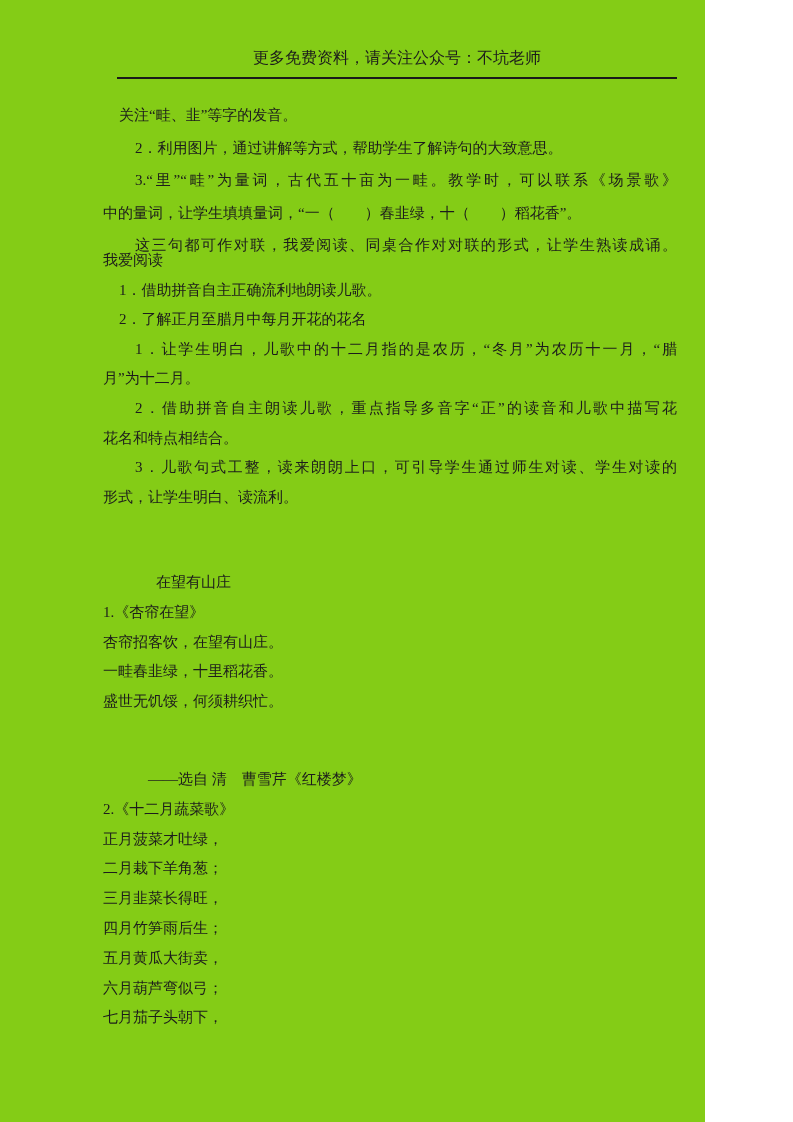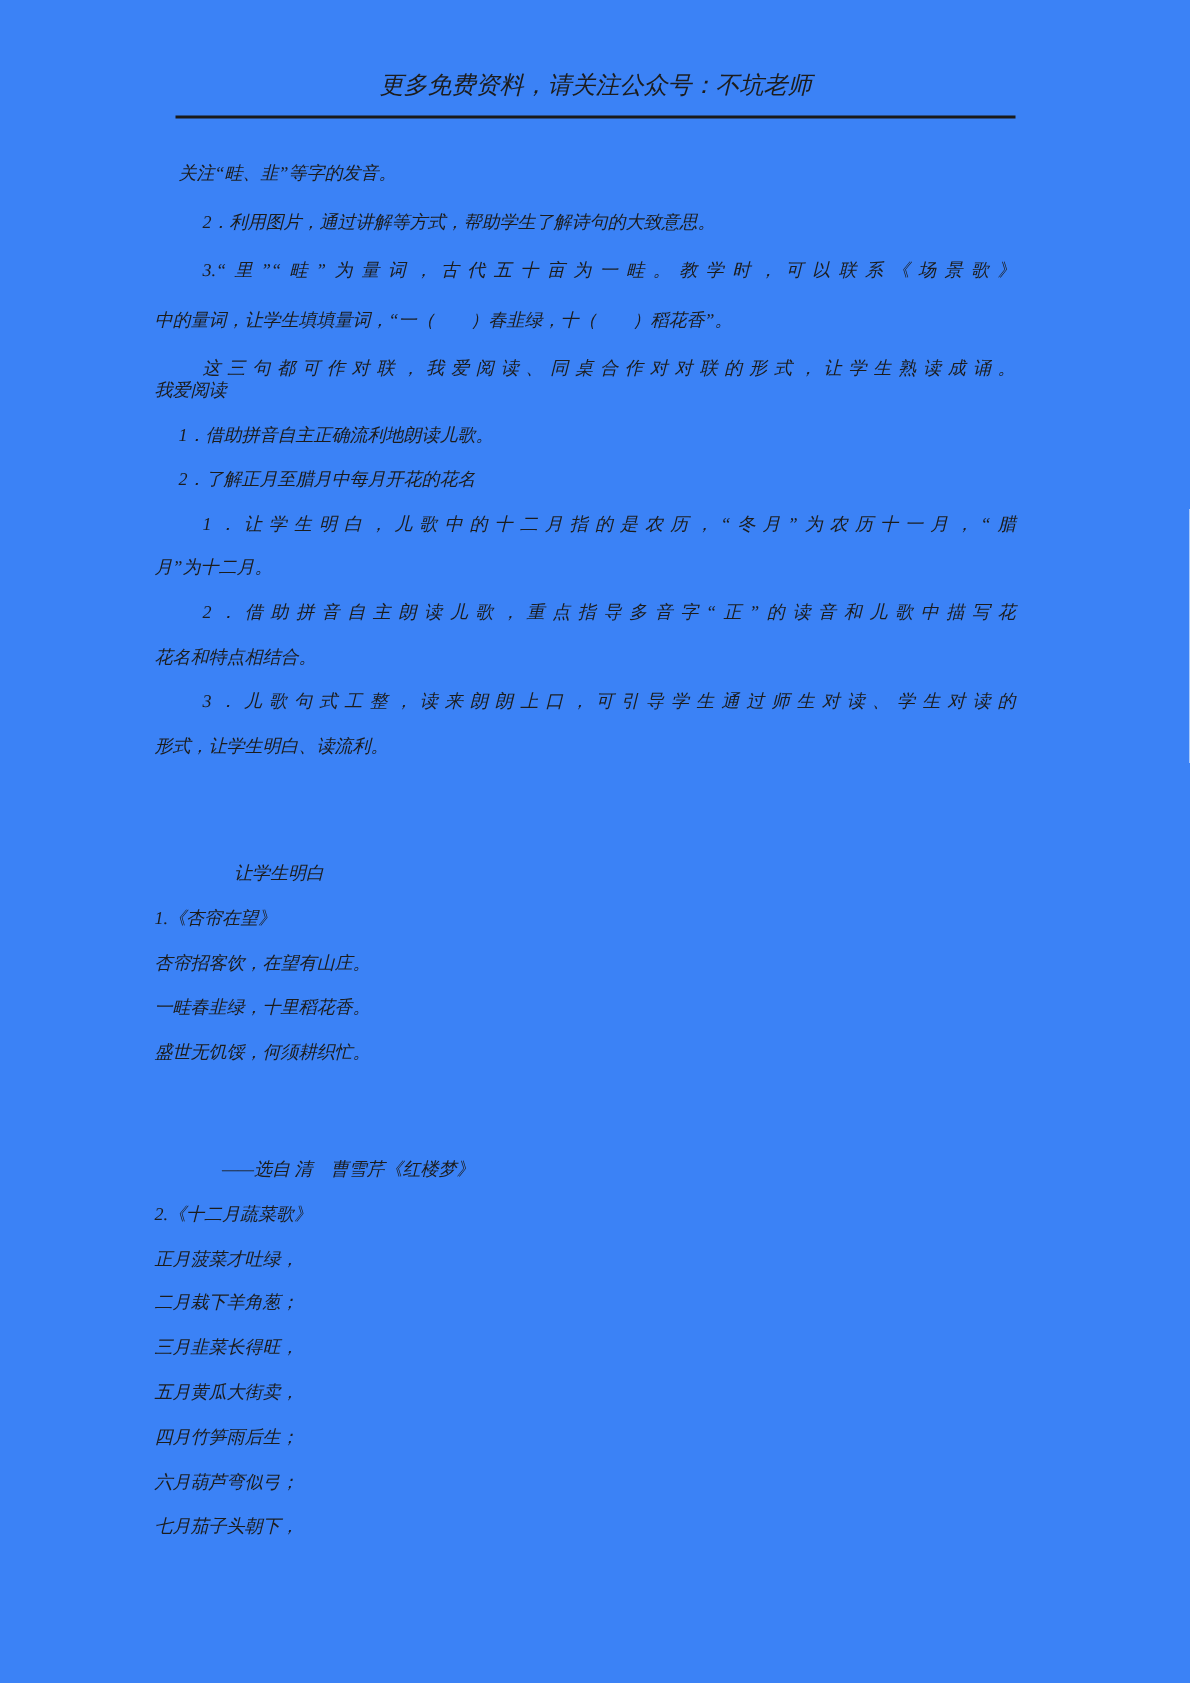--- a/index.html
+++ b/index.html
@@ -6,25 +6,24 @@
     margin: 0;
     padding: 0;
     background: #ffffff;
   }
   body {
     font-family: "Liberation Serif", "DejaVu Serif", serif;
     color: #1c1c1c;
   }
   .page {
     position: relative;
-    width: 793px;
+    width: 705px;
     height: 1122px;
-    background: #3b82f6;
+    background: #84cc16;
     overflow: hidden;
-    font-style: italic;
   }
   .hdr-text {
     position: absolute;
     left: 117px;
     top: 46px;
     width: 560px;
     text-align: center;
     font-size: 16px;
     line-height: 24px;
     color: #1c1c1c;
@@ -34,21 +33,21 @@
     left: 117px;
     top: 77px;
     width: 560px;
     height: 2px;
     background: #1a1a1a;
   }
   .blk {
     position: absolute;
     left: 103px;
     width: 574px;
-    font-size: 12px;
+    font-size: 15px;
   }
   .blk-a { top: 99px;  line-height: 32.5px; }
   .blk-b { top: 246px; line-height: 29.6px; }
   .blk-c { top: 568px; line-height: 29.8px; }
   .ln { min-height: 1em; }
   .ind1 { padding-left: 16px; }
   .ind2 { padding-left: 32px; }
   .ind-sel { padding-left: 45px; margin-top: 48px; }
   .ind-edu { padding-left: 53px; }
   .j {
@@ -78,29 +77,29 @@
     <div class="ln ind1">2．了解正月至腊月中每月开花的花名</div>
     <div class="ln ind2 j">1．让学生明白，儿歌中的十二月指的是农历，“冬月”为农历十一月，“腊</div>
     <div class="ln">月”为十二月。</div>
     <div class="ln ind2 j">2．借助拼音自主朗读儿歌，重点指导多音字“正”的读音和儿歌中描写花</div>
     <div class="ln">花名和特点相结合。</div>
     <div class="ln ind2 j">3．儿歌句式工整，读来朗朗上口，可引导学生通过师生对读、学生对读的</div>
     <div class="ln">形式，让学生明白、读流利。</div>
   </div>
 
   <div class="blk blk-c">
-    <div class="ln ind-edu">让学生明白</div>
+    <div class="ln ind-edu">在望有山庄</div>
     <div class="ln">1.《杏帘在望》</div>
     <div class="ln">杏帘招客饮，在望有山庄。</div>
     <div class="ln">一畦春韭绿，十里稻花香。</div>
     <div class="ln">盛世无饥馁，何须耕织忙。</div>
     <div class="ln ind-sel">——选自 清　曹雪芹《红楼梦》</div>
     <div class="ln">2.《十二月蔬菜歌》</div>
     <div class="ln">正月菠菜才吐绿，</div>
     <div class="ln">二月栽下羊角葱；</div>
     <div class="ln">三月韭菜长得旺，</div>
+    <div class="ln">四月竹笋雨后生；</div>
     <div class="ln">五月黄瓜大街卖，</div>
-    <div class="ln">四月竹笋雨后生；</div>
     <div class="ln">六月葫芦弯似弓；</div>
     <div class="ln">七月茄子头朝下，</div>
   </div>
 
 </div>
 
 </body></html>

